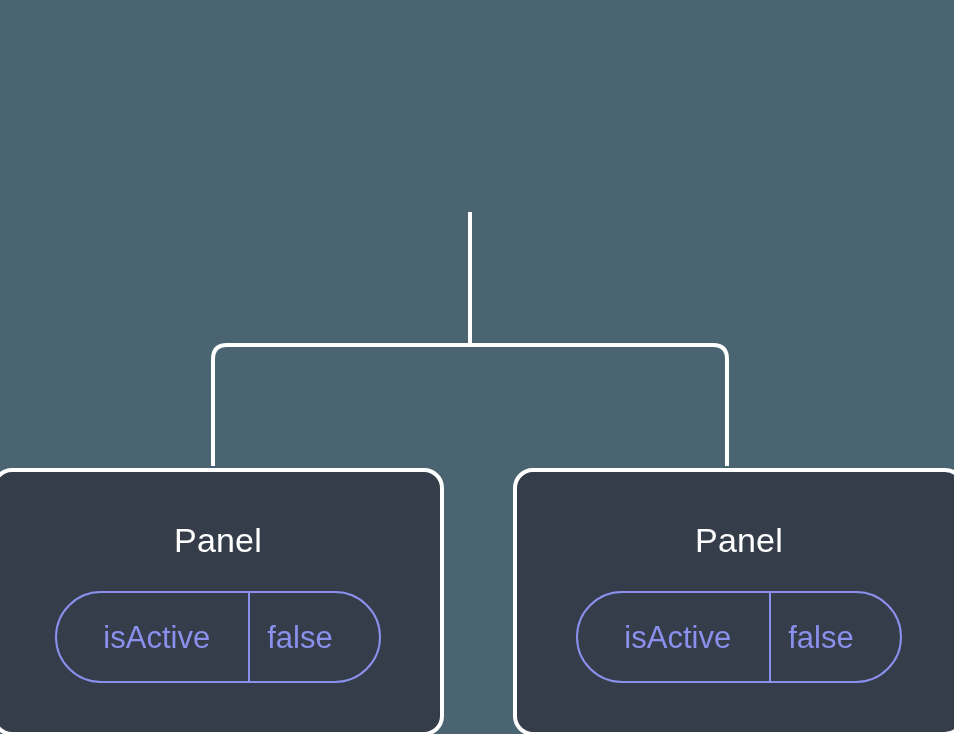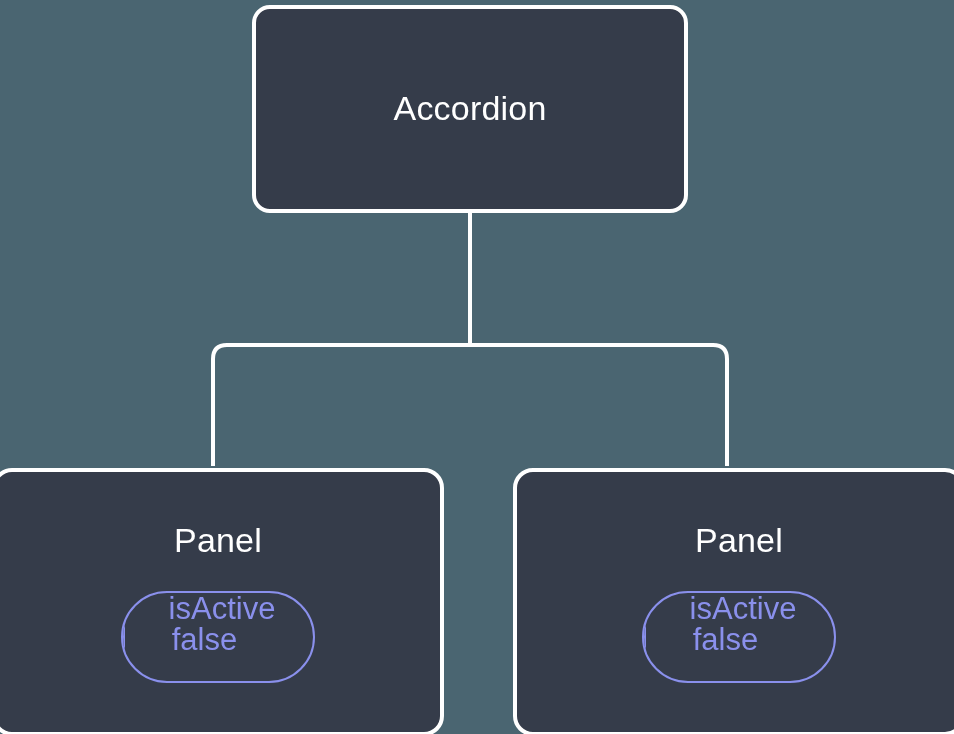--- a/index.html
+++ b/index.html
@@ -75,21 +75,20 @@
   
   .state-pill {
     display: flex;
     align-items: stretch;
     margin-top: 32px;
     height: 88px;
     border: 2px solid #8a90ec;
     border-radius: 46px;
     overflow: hidden;
     background: transparent;
-    flex-direction: column;
   }
 
   .state-key,
   .state-value {
     display: flex;
     align-items: center;
     justify-content: center;
     color: #8a90ec;
     font-size: 31px;
     font-weight: 400;
@@ -109,23 +108,20 @@
 </head>
 <body>
 
 <div id="tree-canvas">
 
   <svg class="connector-layer" viewBox="0 0 954 734" aria-hidden="true">
     <path d="M 470 212 L 470 345" fill="none" stroke="#ffffff" stroke-width="4" stroke-linecap="butt"></path>
     <path d="M 213 466 L 213 359 Q 213 345 227 345 L 713 345 Q 727 345 727 359 L 727 466" fill="none" stroke="#ffffff" stroke-width="4" stroke-linecap="butt" stroke-linejoin="round"></path>
   </svg>
 
-  <div class="node node-root">
-    <span class="node-title">Accordion</span>
-  </div>
 
   <div class="node node-leaf node-leaf-left">
     <span class="node-title">Panel</span>
     <div class="state-pill">
       <span class="state-key">isActive</span>
       <span class="state-value">false</span>
     </div>
   </div>
 
   <div class="node node-leaf node-leaf-right">

